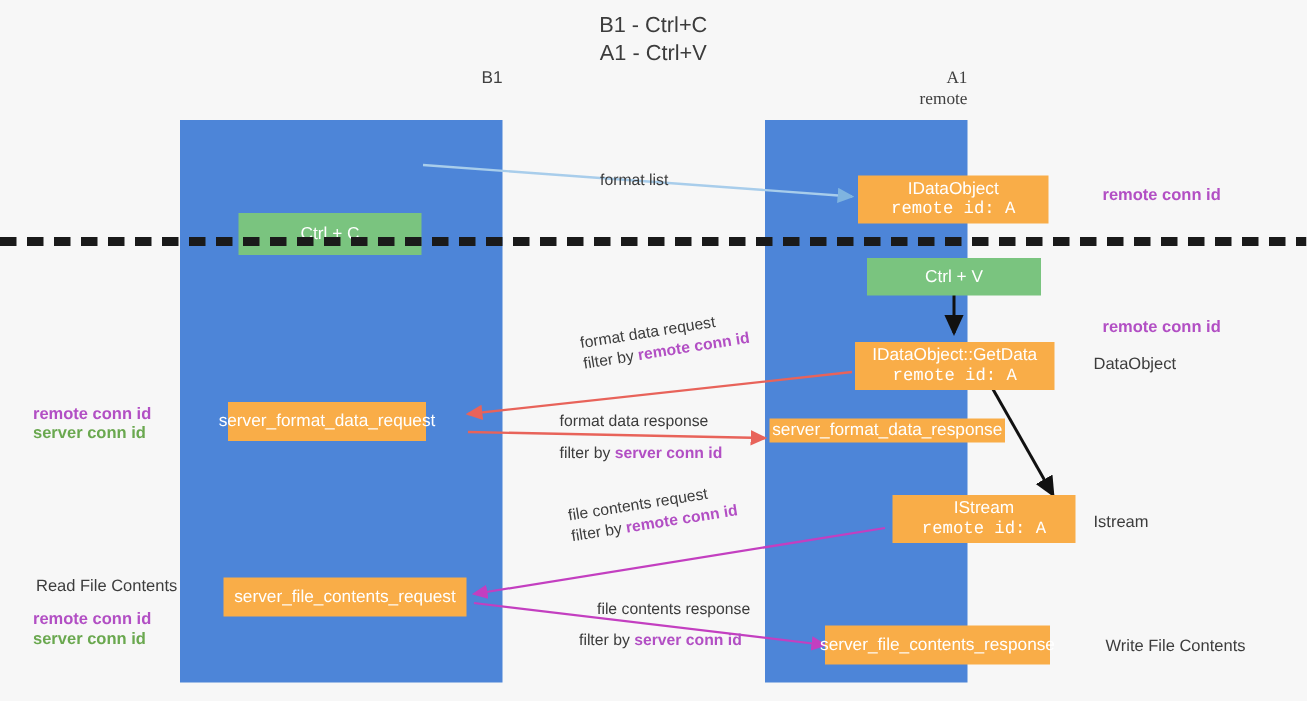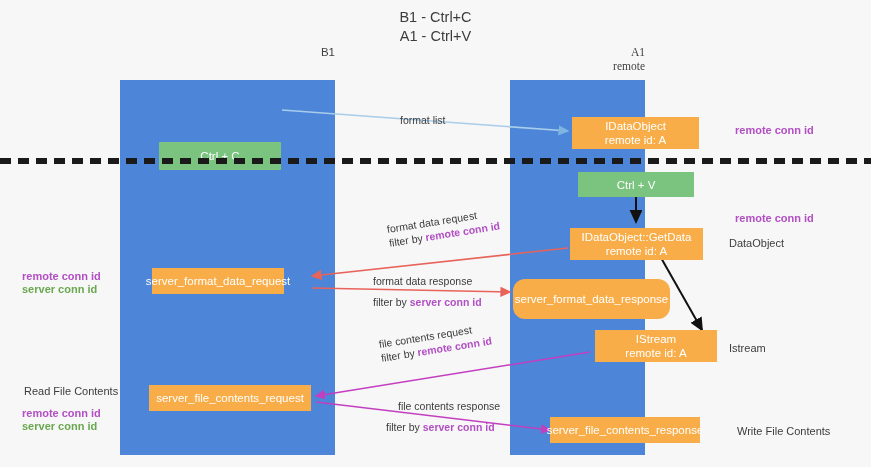--- a/index.html
+++ b/index.html
@@ -63,21 +63,21 @@
     align-items: center;
     justify-content: center;
     color: #ffffff;
     font-size: 11.5px;
     line-height: 14px;
     text-align: center;
     padding: 2px 4px;
   }
   .node.green { background: #7ac47f; }
   .node.orange { background: #f9ad48; }
-  .node .l2 { display: block; }
+  .node .l2 { display: block; font-family: Liberation Mono, monospace; }
 
   
   .note {
     position: absolute;
     font-size: 11px;
     line-height: 14px;
     color: #3c3c3c;
     white-space: nowrap;
   }
   .purple { color: #b24fc4; font-weight: bold; }
@@ -175,21 +175,21 @@
 
   <div class="node orange" style="left:595px; top:330px; width:122px; height:32px;">
     <span>IStream</span>
     <span class="l2">remote id: A</span>
   </div>
 
   <div class="node orange" style="left:152px; top:268px; width:132px; height:26px;">
     <span>server_format_data_request</span>
   </div>
 
-  <div class="node orange" style="left:513px; top:279px; width:157px; height:40px;border-radius:12px;">
+  <div class="node orange" style="left:513px; top:279px; width:157px; height:16px;">
     <span>server_format_data_response</span>
   </div>
 
   <div class="node orange" style="left:149px; top:385px; width:162px; height:26px;">
     <span>server_file_contents_request</span>
   </div>
 
   <div class="node orange" style="left:550px; top:417px; width:150px; height:26px;">
     <span>server_file_contents_response</span>
   </div>

